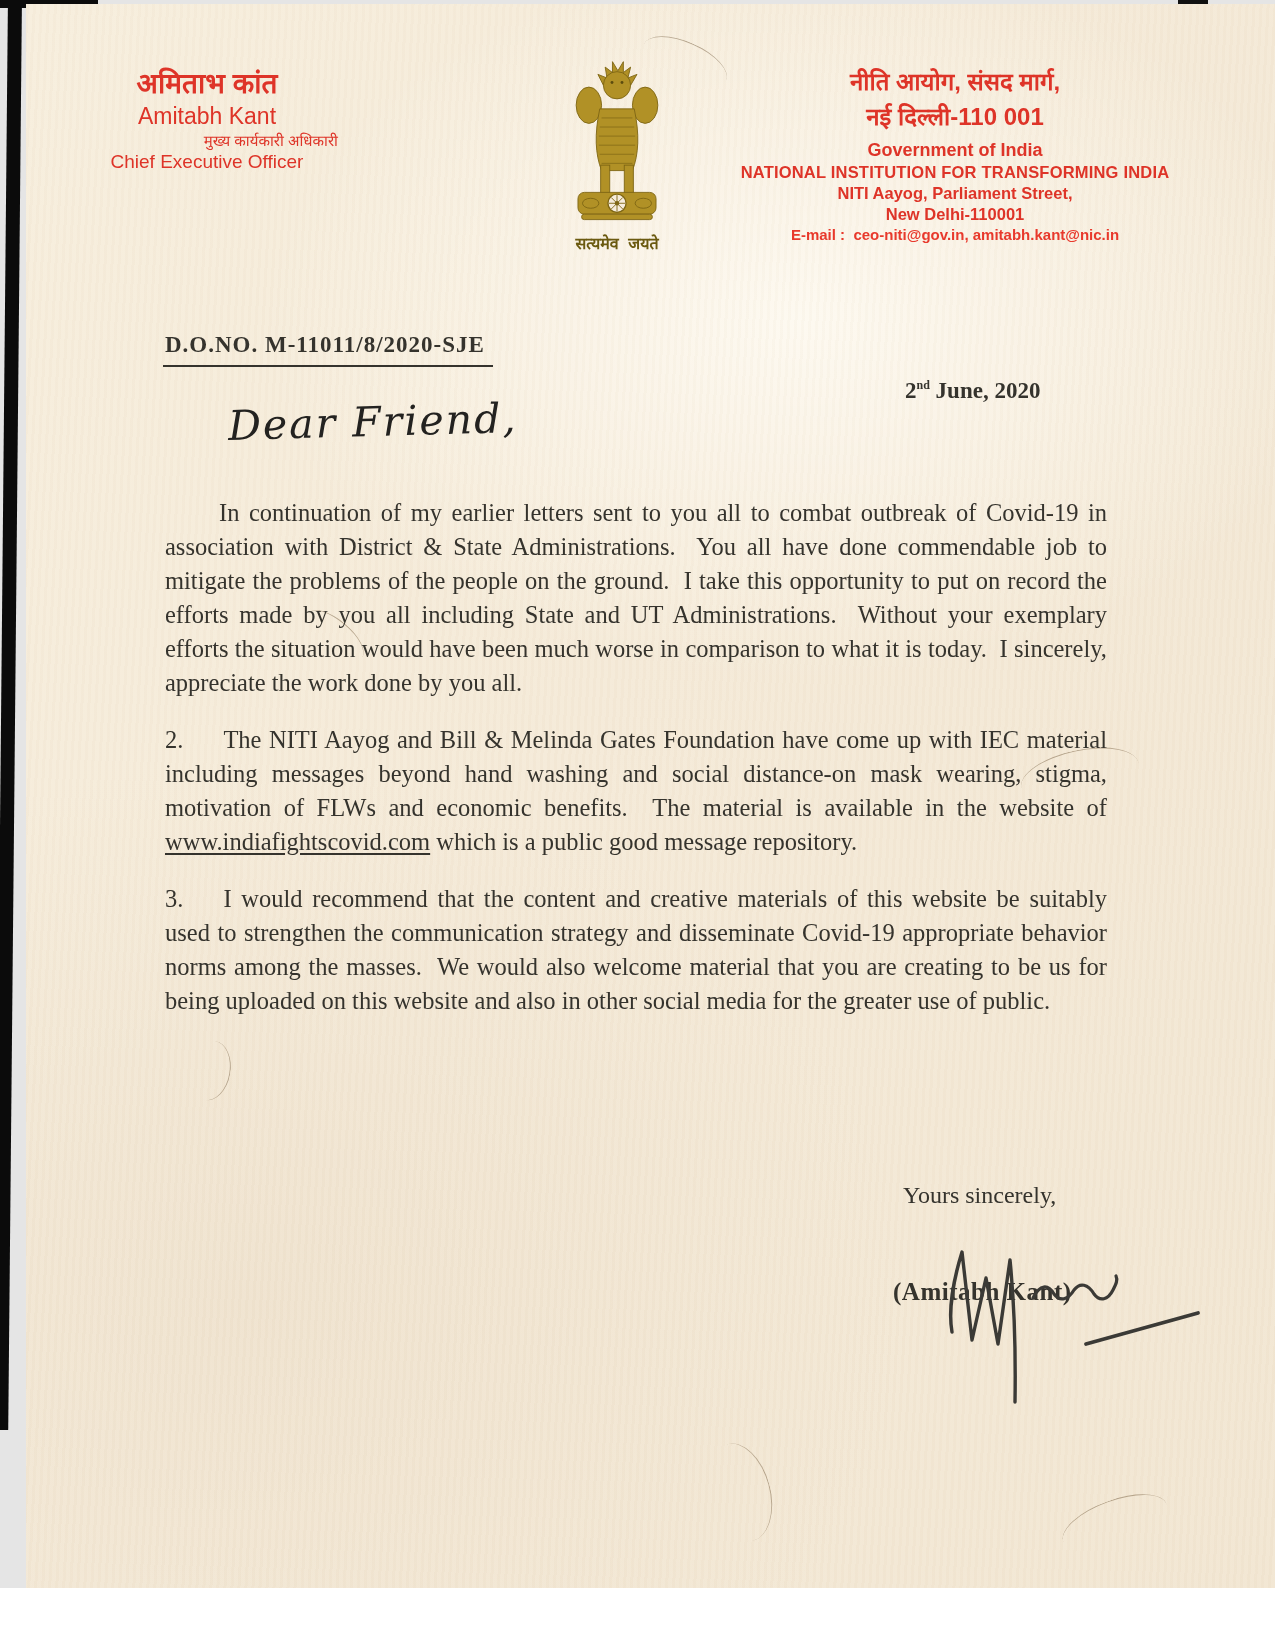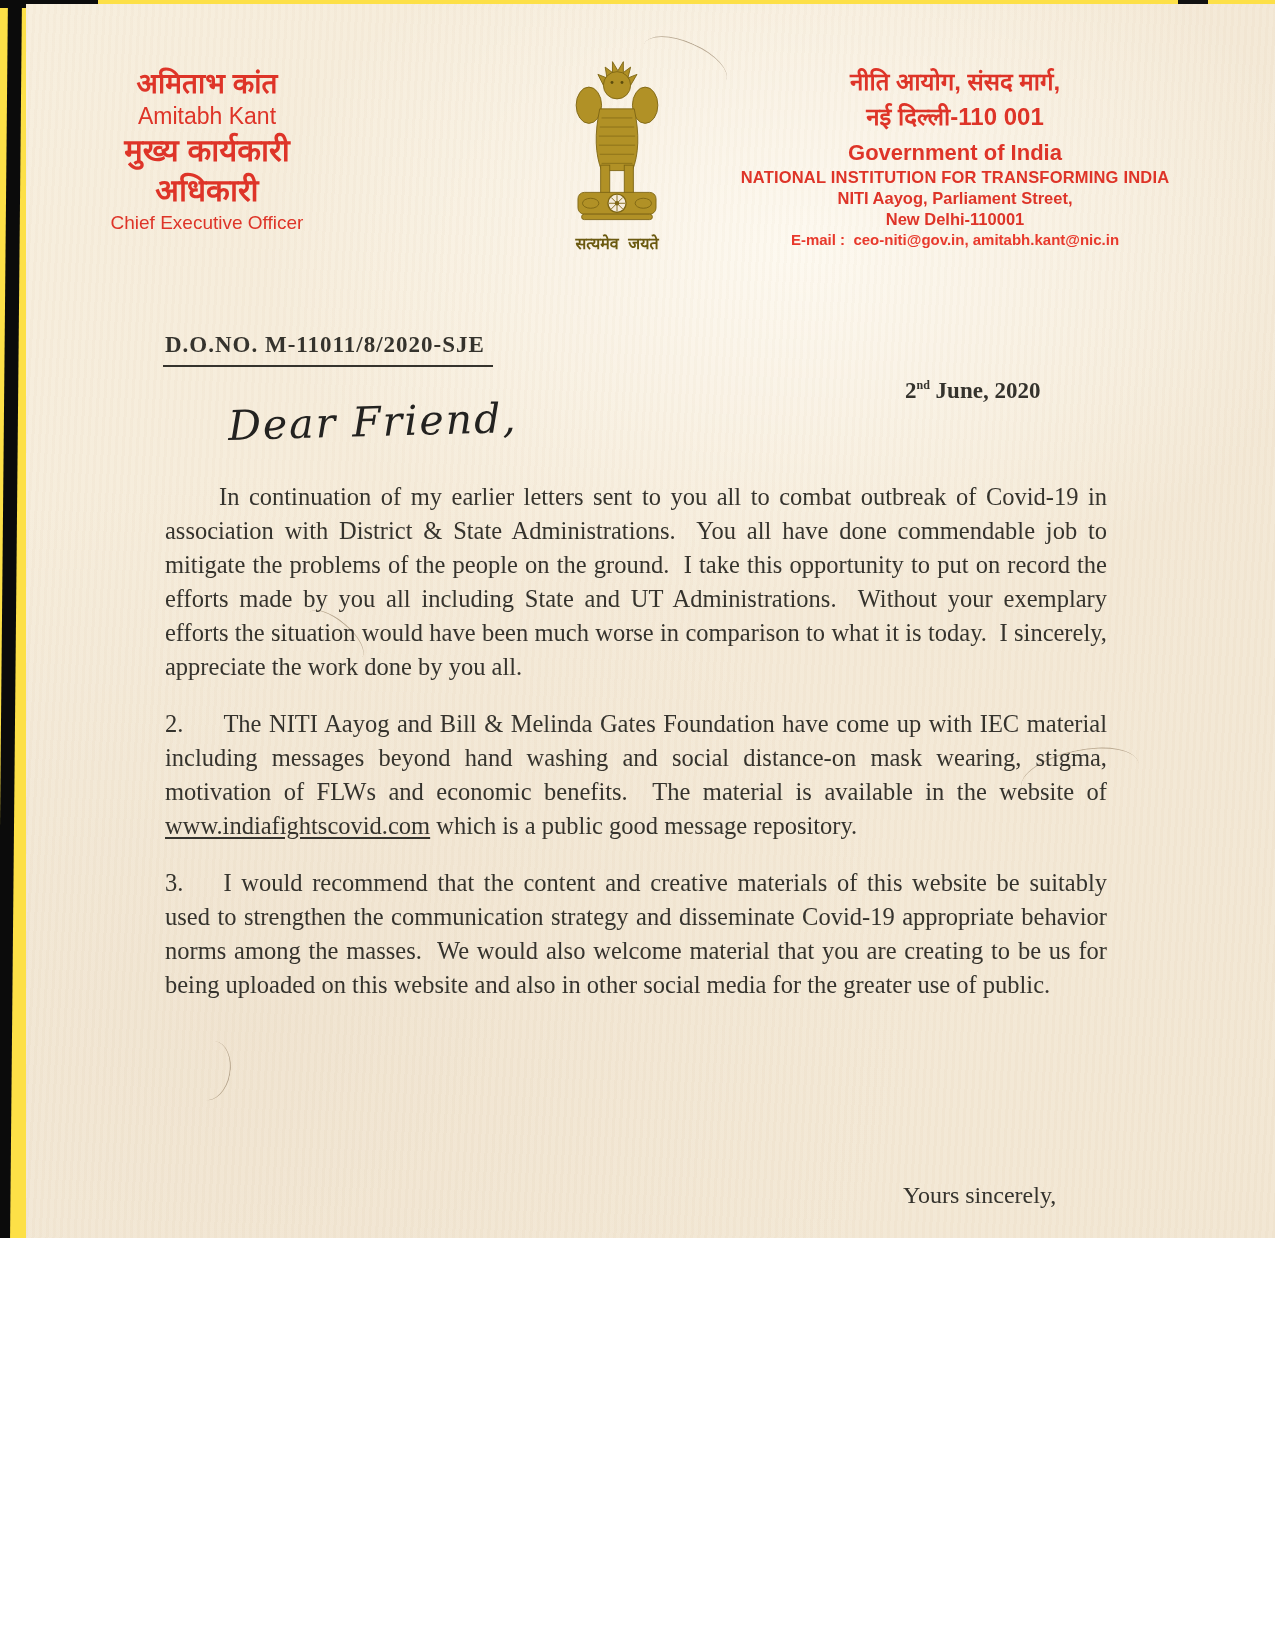--- a/index.html
+++ b/index.html
@@ -1,16 +1,16 @@
 <!DOCTYPE html>
 <html><head>
 <meta charset="utf-8">
 <style>
   html,body{margin:0;padding:0;background:#ffffff;}
-  .canvas{position:relative;width:1275px;height:1238px;overflow:hidden;background:#fde047;
+  .canvas{position:relative;width:1275px;height:1588px;overflow:hidden;background:#e5e5e5;
           font-family:"Liberation Serif", serif;}
   
   .edge-black-left{position:absolute;left:8px;top:-6px;width:14px;height:1436px;background:#0b0b0b;
           transform:rotate(0.55deg);transform-origin:top center;}
   .edge-black-top{position:absolute;left:0;top:0;width:98px;height:8px;background:#0b0b0b;}
   .edge-black-dot{position:absolute;left:1178px;top:0;width:30px;height:5px;background:#111;}
   
   .paper{position:absolute;left:26px;top:4px;right:0;bottom:0;
     background:
       repeating-linear-gradient(93deg, rgba(205,185,155,.05) 0 3px, rgba(255,255,255,.04) 3px 7px),
@@ -19,43 +19,43 @@
       linear-gradient(120deg,#f7eedd 0%,#f5ead8 45%,#f2e6d2 100%);}
   .fiber{position:absolute;border-top:1.5px solid rgba(108,84,54,.45);border-radius:50%;}
   .content{position:absolute;inset:0;}
 
   
   .red{color:#de3428;}
   .sender{position:absolute;left:76px;top:66px;width:262px;text-align:center;
           font-family:"Liberation Sans", sans-serif;line-height:1.28;}
   .sender .hn-name{font-size:28px;font-weight:bold;}
   .sender .en-name{font-size:23px;}
-  .sender .hn-title{font-size:31px;font-weight:bold;}
+  .sender .hn-title{font-size:15px;font-weight:normal;text-align:right;}
   .sender .en-title{font-size:19px;}
   .emblem-wrap{position:absolute;left:552px;top:58px;width:130px;text-align:center;}
   .motto{font-family:Liberation Mono, monospace;font-size:16px;font-weight:bold;color:#6b5a10;margin-top:2px;}
   .org{position:absolute;left:712px;top:64px;width:486px;text-align:center;
        font-family:"Liberation Sans", sans-serif;font-weight:bold;}
   .org .hn{font-size:24px;line-height:35px;}
-  .org .gov{font-size:22px;margin-top:6px;}
+  .org .gov{font-size:18px;margin-top:6px;}
   .org .inst{font-size:16.5px;margin-top:2px;letter-spacing:.2px;}
   .org .addr{font-size:16.5px;margin-top:2px;}
   .org .tel{font-size:15.5px;margin-top:14px;color:#e8392c;}
   .org .email{font-size:15px;margin-top:2px;color:#e8392c;}
 
   
   .ink{color:#35332d;}
   .refno{position:absolute;left:163px;top:332px;font-size:23px;font-weight:bold;letter-spacing:1px;
          border-bottom:2.5px solid #35332d;padding:0 8px 7px 2px;}
   .date{position:absolute;left:905px;top:378px;font-size:23px;font-weight:bold;}
   .date sup{font-size:12px;}
   .salutation{position:absolute;left:228px;top:398px;font-family:"DejaVu Serif", serif;
          font-style:italic;font-size:41px;color:#232220;transform:rotate(-1.6deg);letter-spacing:2px;}
   .bodytext{position:absolute;left:165px;top:480px;width:942px;}
-  .bodytext p{margin:0 0 23px 0;font-size:24.5px;line-height:34px;text-align:justify;}
+  .bodytext p{margin:16px 0 23px 0;font-size:24.5px;line-height:34px;text-align:justify;}
   .bodytext p.indent{text-indent:54px;}
   .numtab{display:inline-block;width:40px;}
   .weblink{text-decoration:underline;text-underline-offset:3px;}
 
   .closing{position:absolute;left:903px;top:1182px;font-size:24px;}
   .sig-svg{position:absolute;left:908px;top:1240px;z-index:3;}
   .signatory{position:absolute;left:893px;top:1278px;font-size:25px;font-weight:bold;letter-spacing:.5px;}
   .addressee{position:absolute;left:167px;top:1390px;font-size:24px;font-weight:bold;
          border-bottom:3px solid #35332d;padding:0 6px 4px 2px;letter-spacing:.3px;}
 </style>

